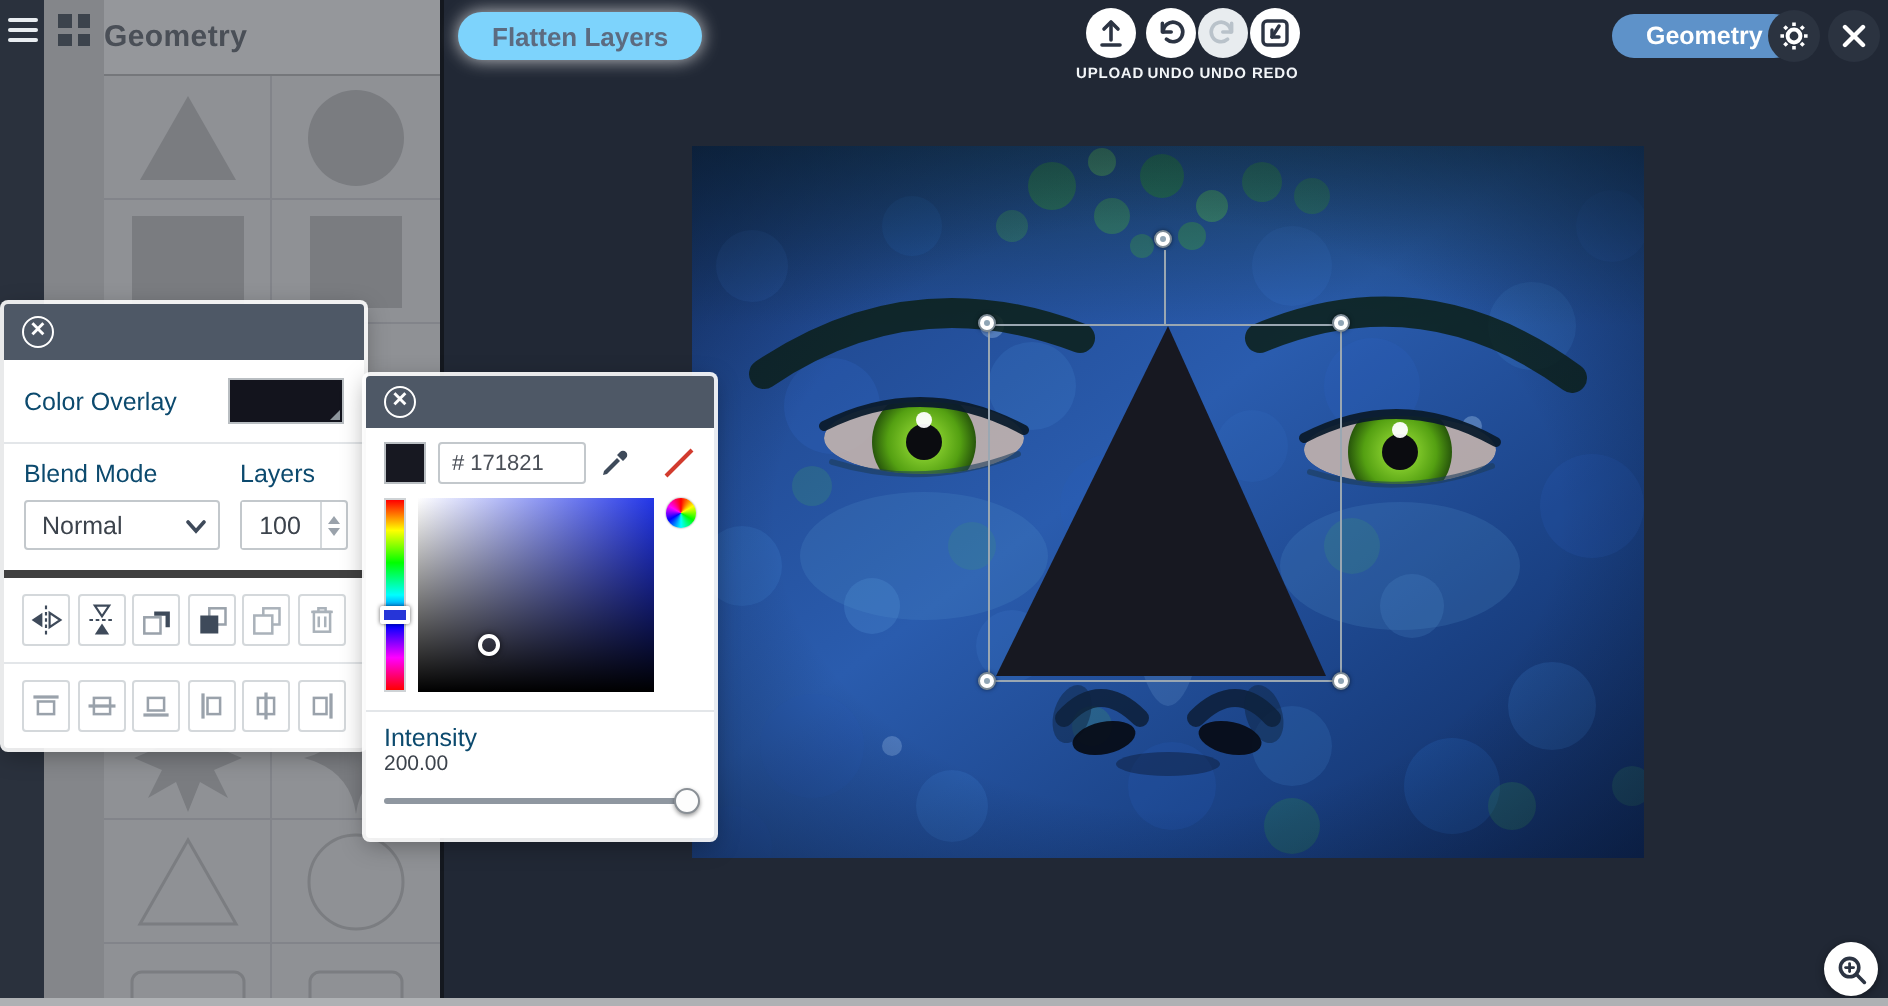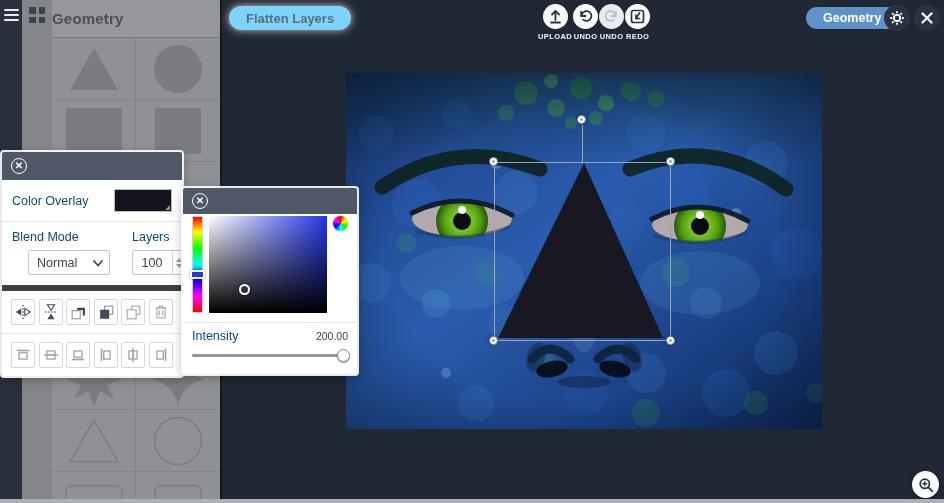--- a/index.html
+++ b/index.html
@@ -53,23 +53,23 @@
   .panel { position:absolute; background:#fff; border-radius:2px; box-shadow:0 0 0 2px rgba(255,255,255,.9), 0 3px 12px rgba(0,0,0,.35); }
   .panel-header { height:28px; background:#4e5866; display:flex; align-items:center; padding:0 9px; border-radius:2px 2px 0 0; }
   .panel-title { color:#fff; font-size:13px; font-weight:600; flex:1; letter-spacing:.2px; }
   .panel-close { width:16px; height:16px; border:1.5px solid #fff; border-radius:50%; color:#fff; font-size:10px; line-height:13px; text-align:center; cursor:pointer; font-weight:700; }
 
   .panel-gp { left:2px; top:152px; width:180px; }
   .gp-row1 { display:flex; align-items:center; justify-content:space-between; padding:9px 10px; border-bottom:1px solid #e3e6e9; }
   .gp-label { font-size:12.5px; color:#0c4a6e; }
   .swatch-lg { position:relative; width:58px; height:23px; background:#13141d; border:1px solid #b9bec2; cursor:pointer; }
   .swatch-lg::after { content:""; position:absolute; right:1px; bottom:1px; border-left:5px solid transparent; border-bottom:5px solid #8d959c; }
-  .gp-grid { display:grid; grid-template-columns:98px 54px; column-gap:22px; padding:8px 10px 10px; border-bottom:6px solid #404040; }
+  .gp-grid { display:grid; grid-template-columns:98px 54px; column-gap:10px; padding:8px 10px 10px; border-bottom:4px solid #404040; }
   .gp-grid .gp-label { margin-bottom:6px; }
-  .select-box { position:relative; height:25px; border:1px solid #c3c8cc; border-radius:2px; display:flex; align-items:center; padding:0 8px; font-size:12.5px; color:#3c434c; cursor:pointer;margin-left:16px; }
+  .select-box { position:relative; height:25px; border:1px solid #c3c8cc; border-radius:2px; display:flex; align-items:center; padding:0 8px; font-size:12.5px; color:#3c434c; cursor:pointer; }
   .select-box svg { position:absolute; right:6px; top:9px; }
   .num-box { position:relative; height:25px; border:1px solid #c3c8cc; border-radius:2px; }
   .num-box input { width:38px; height:100%; border:0; font-family:inherit; font-size:12.5px; color:#3c434c; text-align:center; outline:none; }
   .stepper { position:absolute; right:0; top:0; width:13px; height:100%; border-left:1px solid #d4d8db; display:flex; flex-direction:column; align-items:center; justify-content:center; gap:2px; cursor:pointer; }
   .stepper i { border-left:3px solid transparent; border-right:3px solid transparent; }
   .stepper .up { border-bottom:4px solid #9aa2ab; } .stepper .dn { border-top:4px solid #9aa2ab; }
   .tool-row { display:flex; gap:3.5px; padding:8px 9px; }
   .tool-row + .tool-row { border-top:1px solid #e3e6e9; }
   .tool-btn { width:26px; height:26px; border:1px solid #d4d8db; border-radius:2px; background:#fff; display:flex; align-items:center; justify-content:center; cursor:pointer; }
 
@@ -80,21 +80,21 @@
   .cp-picker { display:flex; gap:6px; padding:2px 9px 0; align-items:flex-start; }
   .hue-strip { position:relative; width:11px; height:97px; border:1px solid #cfd3d6;
     background:linear-gradient(to bottom,#f00 0%,#ff0 16%,#0f0 33%,#0ff 50%,#00f 66%,#f0f 83%,#f00 100%); cursor:pointer; }
   .hue-handle { position:absolute; left:-3px; top:56%; width:15px; height:9px; background:#2635d8; border:2px solid #fff; border-radius:1px; box-shadow:0 0 2px rgba(0,0,0,.6); }
   .sv-box { position:relative; flex:1; height:97px;
     background:linear-gradient(to top, #000 0%, rgba(0,0,0,0) 100%), linear-gradient(to right, #fff 0%, #2336e8 100%); cursor:crosshair; }
   .sv-cursor { position:absolute; left:25%; top:70%; width:11px; height:11px; border:2px solid #fff; border-radius:50%; box-shadow:0 0 3px rgba(0,0,0,.7); }
   .wheel { width:15px; height:15px; border-radius:50%; cursor:pointer;
     background:conic-gradient(#f00,#ff0,#0f0,#0ff,#00f,#f0f,#f00); box-shadow:0 0 1px rgba(0,0,0,.5); }
   .cp-divider { margin-top:9px; border-top:1px solid #e3e6e9; }
-  .cp-int { display:flex; align-items:baseline; justify-content:space-between; padding:6px 9px 0; }
+  .cp-int { display:flex; align-items:baseline; justify-content:space-between; padding:6px 9px 0;flex-direction:column; }
   .cp-int-val { font-size:10.5px; color:#3c434c; }
   .cp-slider { position:relative; margin:6px 9px 12px; height:13px; cursor:pointer; }
   .cp-track { position:absolute; left:0; right:0; top:5px; height:3px; border-radius:2px; background:#8f97a0; }
   .cp-handle { position:absolute; right:-2px; top:0; width:13px; height:13px; border-radius:50%; background:#fdfdfd; border:1px solid #8a9096; box-shadow:0 1px 2px rgba(0,0,0,.4); }
 </style>
 </head>
 <body>
 
 <div class="left-rail">
   <div class="hamburger">
@@ -513,20 +513,32 @@
           </g>
         </svg>
     </button>
   </div>
 </div>
 
 <div class="panel panel-cp">
   <div class="panel-header" style="height:26px">
     <span class="panel-close">✕</span>
   </div>
+  <div class="cp-row1">
+    <span class="swatch-sm"></span>
+    <input class="hex-input" value="# 171821" style="">
+    <svg width="16" height="16" viewBox="0 0 16 16">
+      <path d="M2.5 13.5 L3 11.5 L9.5 5 L11 6.5 L4.5 13 Z" fill="#3e4a5a"></path>
+      <path d="M9.5 3.5 L12.5 6.5 L14 5 a1.7 1.7 0 0 0 -3 -3 Z" fill="#3e4a5a"></path>
+      </svg>
+    <span style="flex:1"></span>
+    <svg width="17" height="17" viewBox="0 0 17 17">
+      <line x1="2" y1="15" x2="15" y2="2" stroke="#d23b2e" stroke-width="2"></line>
+      </svg>
+  </div>
   <div class="cp-picker">
     <div class="hue-strip">
       <div class="hue-handle"></div>
     </div>
     <div class="sv-box">
       <div class="sv-cursor"></div>
     </div>
     <div class="wheel"></div>
   </div>
   <div class="cp-divider"></div>

